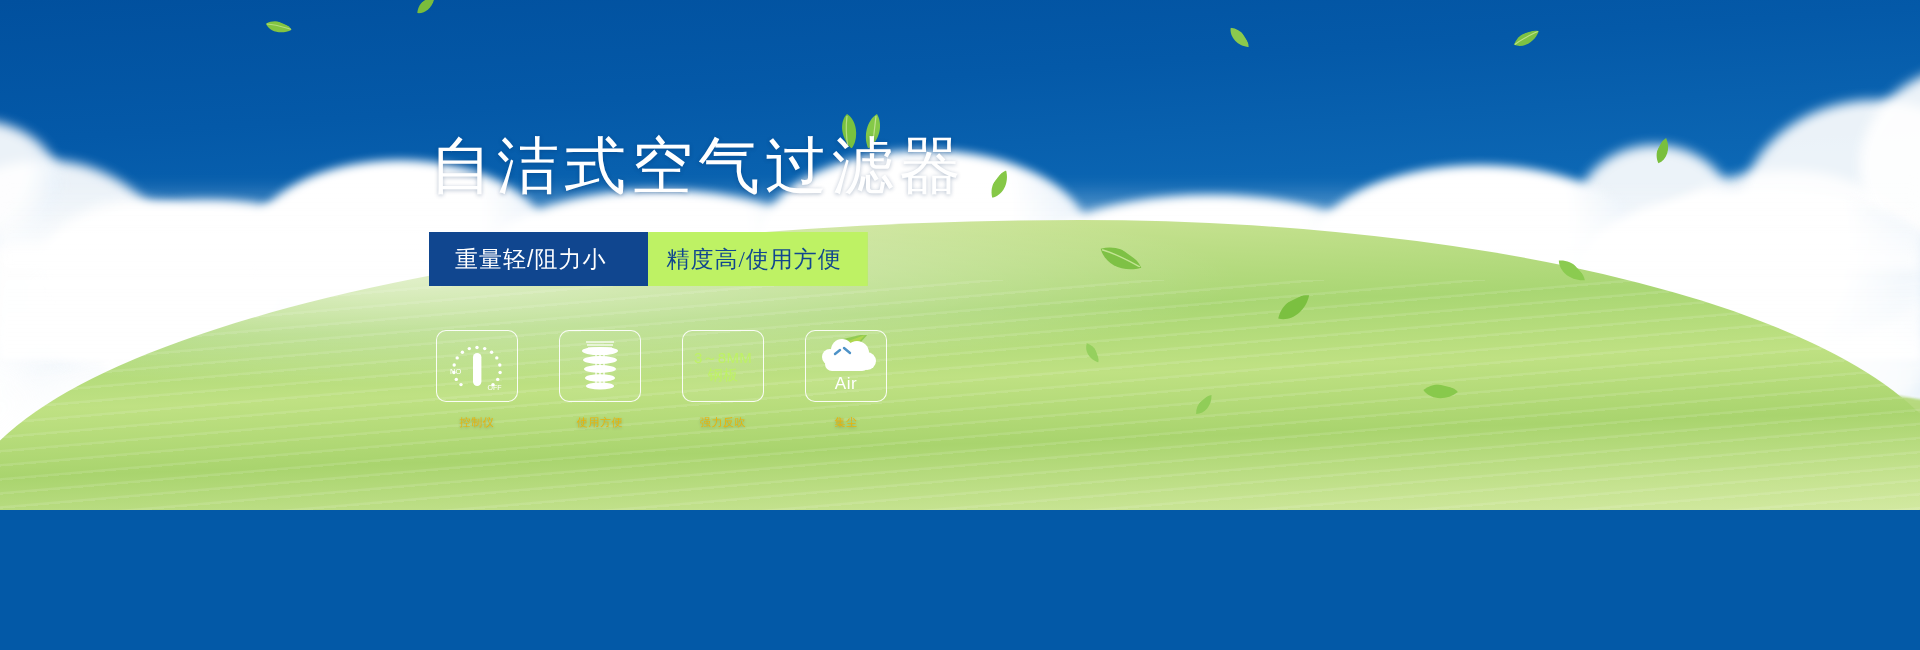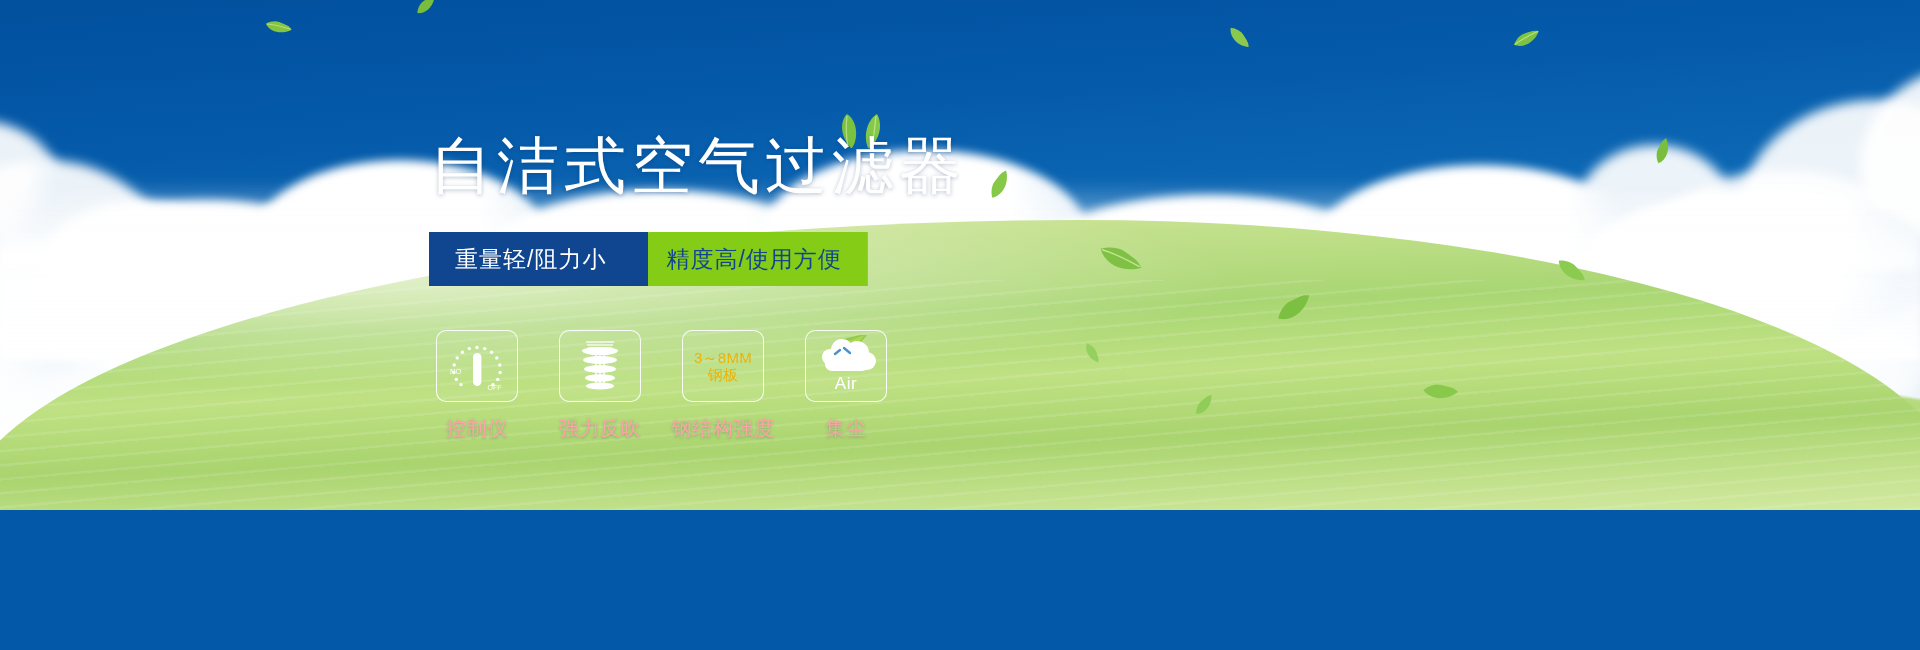--- a/index.html
+++ b/index.html
@@ -115,40 +115,41 @@
   }
   .title-sprout{position:absolute;left:835px;top:110px;}
 
   .tabs{position:absolute;left:429px;top:232px;display:flex;align-items:stretch;height:54px;}
   .tab{
     position:relative;display:flex;align-items:center;justify-content:center;
     font-size:23px;letter-spacing:1px;padding:0 26px;height:54px;white-space:nowrap;
   }
   .tab-primary{background:#10468f;color:#ffffff;padding-right:42px;z-index:2;}
   .tab-secondary{
-    background:#84cc16;color:#10468f;margin-left:-22px;padding-left:40px;
+    background:#bef264;color:#10468f;margin-left:-22px;padding-left:40px;
     clip-path:polygon(22px 0, 100% 0, 100% 100%, 0 100%);
     box-shadow:0 1px 6px rgba(0,40,90,.18);
+    font-family:Liberation Serif, serif;
   }
 
   .features{position:absolute;left:436px;top:330px;display:flex;gap:41px;}
   .feature{width:82px;display:flex;flex-direction:column;align-items:center;}
   .fbox{
     width:82px;height:72px;box-sizing:border-box;
     border:1.6px solid rgba(255,255,255,.92);border-radius:10px;
     display:flex;align-items:center;justify-content:center;
     background:rgba(255,255,255,.045);
     position:relative;overflow:hidden;
   }
   .fbox-text{
-    color:#eab308;text-align:center;font-size:15px;line-height:1.16;letter-spacing:.3px;
+    color:#bef264;text-align:center;font-size:15px;line-height:1.16;letter-spacing:.3px;
   }
   .fbox-text .cn{font-size:15px;}
   .flabel{
-    margin-top:13px;color:#fca5a5;font-size:20px;letter-spacing:.6px;white-space:nowrap;
+    margin-top:13px;color:#eab308;font-size:11px;letter-spacing:.6px;white-space:nowrap;
     text-shadow:0 1px 3px rgba(0,40,90,.28);
   }
   .fbox svg{display:block;}
   .air-word{
     position:absolute;left:0;right:0;bottom:7px;text-align:center;
     color:#ffffff;font-size:17px;letter-spacing:.6px;
   }
 </style>
 </head>
 <body>
@@ -330,31 +331,31 @@
               <ellipse cx="28" cy="41" rx="15" ry="3.8"></ellipse>
               <ellipse cx="28" cy="49" rx="14" ry="3.6"></ellipse>
             </g>
             <g stroke="#ffffff" stroke-width="1.5" opacity=".9">
               <line x1="24" y1="14" x2="24" y2="50"></line>
               <line x1="28" y1="14" x2="28" y2="50"></line>
               <line x1="32" y1="14" x2="32" y2="50"></line>
             </g>
           </svg>
         </div>
-        <div class="flabel">强力反吹</div>
+        <div class="flabel">使用方便</div>
       </div>
 
       <div class="feature">
         <div class="fbox">
           <div class="fbox-text">
             <div>3～8MM</div>
             <div class="cn">钢板</div>
           </div>
         </div>
-        <div class="flabel">钢结构强度</div>
+        <div class="flabel">强力反吹</div>
       </div>
 
       <div class="feature">
         <div class="fbox">
           <svg width="70" height="50" viewBox="0 0 70 50" style="position:absolute;left:7px;top:4px;">
             <path d="M30 4 L56 -2 L40 16 Z" fill="#8ec94f" opacity=".95"></path>
             <path d="M24 10 L52 0 L34 20 Z" fill="#b7d94f" opacity=".8"></path>
             <g fill="#ffffff">
               <circle cx="17" cy="22" r="8"></circle>
               <circle cx="29" cy="15" r="11"></circle>

